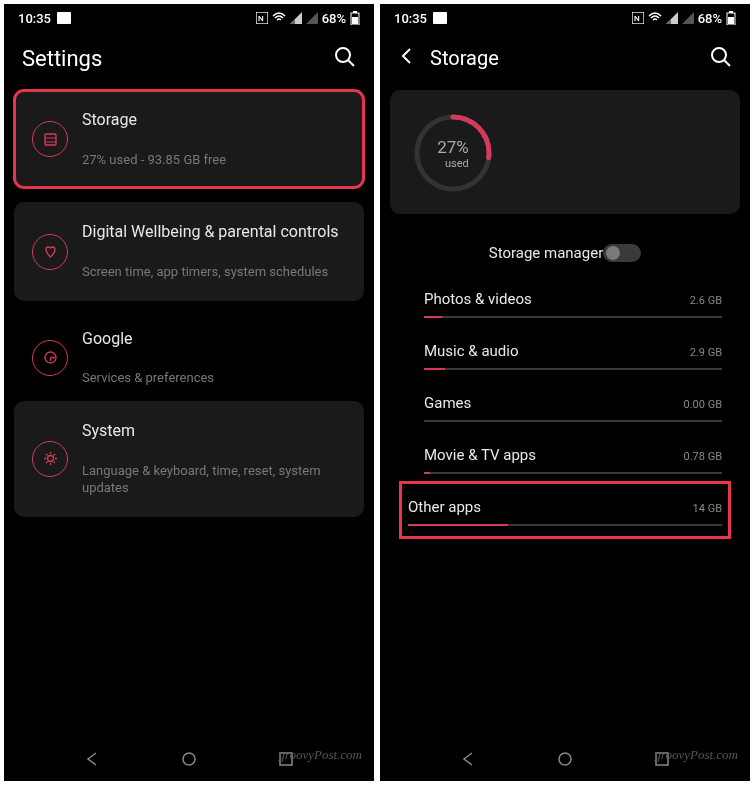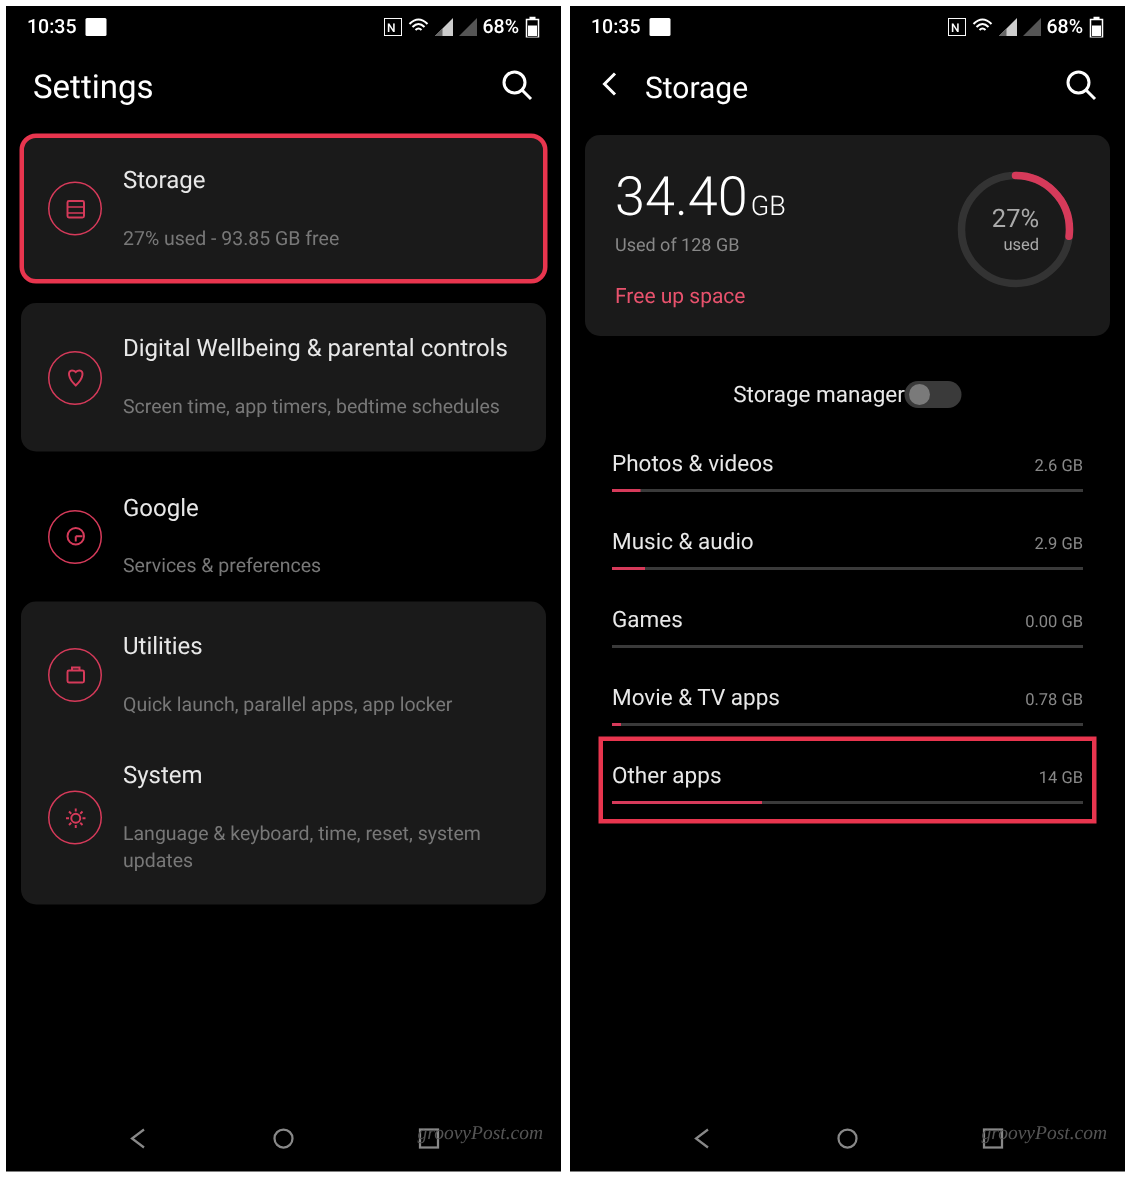--- a/index.html
+++ b/index.html
@@ -31,21 +31,21 @@
   .free-up { color: #e8526d; font-size: 14px; margin-top: 20px; cursor: pointer; }
   .gauge { width: 86px; height: 86px; position: relative; }
   .gauge-txt { position: absolute; top: 50%; left: 50%; transform: translate(-50%, -50%); text-align: right; color: #aaa; }
   .gauge-pct { font-size: 17px; }
   .gauge-lbl { font-size: 11px; }
   .list-area { padding: 0 18px; }
   .sm-row { display: flex; align-items: center; justify-content: center; padding: 16px 0 14px; cursor: pointer; }
   .sm-title { color: #e8e8e8; font-size: 15px; }
   .toggle { width: 38px; height: 18px; background: #3a3a3a; border-radius: 10px; position: relative; cursor: pointer; }
   .toggle::after { content: ""; position: absolute; width: 14px; height: 14px; background: #7a7a7a; border-radius: 50%; top: 2px; left: 3px; }
-  .cat { padding: 14px 0 10px; cursor: pointer; }
+  .cat { padding: 14px 0 10px; cursor: pointer; margin-left: 16px; }
   .cat-head { display: flex; justify-content: space-between; align-items: baseline; margin-bottom: 8px; }
   .cat-name { color: #e8e8e8; font-size: 15px; }
   .cat-size { color: #888; font-size: 11px; }
   .bar { height: 2px; background: #3a3a3a; position: relative; }
   .bar-fill { position: absolute; left: 0; top: 0; height: 100%; background: #d63a5a; }
   .cat.hl { outline: 3px solid #e8354e; padding: 14px 6px 10px; margin: 0 -6px; }
   .navbar { height: 40px; display: flex; align-items: center; justify-content: space-around; padding: 0 40px; }
   .nav-btn { color: #666; cursor: pointer; }
   .watermark { position: absolute; bottom: 18px; right: 12px; color: #555; font-style: italic; font-size: 13px; font-family: Georgia, serif; pointer-events: none; }
   .pic-icn { width: 14px; height: 12px; background: #fff; border-radius: 1px; display: inline-block; }
@@ -113,51 +113,39 @@
       </div>
       <div class="card">
         <div class="row">
       <div class="row-icon">
             <svg viewBox="0 0 15 15">
               <path d="M7.5 13 C2 8 2 3 5 3 C6.5 3 7.5 4 7.5 4 C7.5 4 8.5 3 10 3 C13 3 13 8 7.5 13 Z" stroke="#d63a5a" fill="none" stroke-width="1.3"></path>
             </svg>
           </div>
       <div class="row-text">
         <div class="row-title">Digital Wellbeing &amp; parental controls</div>
-        <div class="row-sub">Screen time, app timers, bedtime schedules</div>
+        <div class="row-sub">Screen time, app timers, system schedules</div>
       </div>
         </div>
       </div>
       <div>
         <div class="row">
       <div class="row-icon">
             <svg viewBox="0 0 15 15">
               <circle cx="7.5" cy="7.5" r="5.5" stroke="#d63a5a" fill="none" stroke-width="1.3"></circle>
               <path d="M7.5 7.5 L12 7.5 M7.5 7.5 L7.5 11" stroke="#d63a5a" stroke-width="1.3"></path>
             </svg>
           </div>
       <div class="row-text">
         <div class="row-title">Google</div>
         <div class="row-sub">Services &amp; preferences</div>
       </div>
         </div>
       </div>
       <div class="card">
-        <div class="row">
-      <div class="row-icon">
-            <svg viewBox="0 0 15 15">
-              <rect x="2" y="4" width="11" height="8" rx="1" stroke="#d63a5a" fill="none" stroke-width="1.3"></rect>
-              <path d="M5 4 L5 2 L10 2 L10 4" stroke="#d63a5a" fill="none" stroke-width="1.3"></path>
-            </svg>
-          </div>
-      <div class="row-text">
-        <div class="row-title">Utilities</div>
-        <div class="row-sub">Quick launch, parallel apps, app locker</div>
-      </div>
-        </div>
         <div class="row">
       <div class="row-icon">
             <svg viewBox="0 0 15 15">
               <circle cx="7.5" cy="7.5" r="3" stroke="#d63a5a" fill="none" stroke-width="1.3"></circle>
               <path d="M7.5 1 L7.5 3 M7.5 12 L7.5 14 M1 7.5 L3 7.5 M12 7.5 L14 7.5 M3 3 L4.5 4.5 M10.5 10.5 L12 12 M12 3 L10.5 4.5 M4.5 10.5 L3 12" stroke="#d63a5a" stroke-width="1.3"></path>
             </svg>
           </div>
       <div class="row-text">
         <div class="row-title">System</div>
         <div class="row-sub">Language &amp; keyboard, time, reset, system updates</div>
@@ -223,28 +211,20 @@
       <svg width="22" height="22">
           <circle cx="9" cy="9" r="7" stroke="#fff" stroke-width="2" fill="none"></circle>
           <line x1="14" y1="14" x2="20" y2="20" stroke="#fff" stroke-width="2"></line>
         </svg>
     </span>
   </div>
 
   <div class="content">
     <div class="storage-summary">
       <div class="storage-main">
-        <div>
-          <div class="storage-amt">
-            <span class="storage-num">34.40</span>
-            <span class="storage-unit">GB</span>
-          </div>
-          <div class="storage-sub">Used of 128 GB</div>
-          <div class="free-up">Free up space</div>
-        </div>
         <div class="gauge">
           <svg width="86" height="86" viewBox="0 0 86 86">
             <circle cx="43" cy="43" r="36" stroke="#333" stroke-width="5" fill="none"></circle>
             <circle id="gauge-arc" cx="43" cy="43" r="36" stroke="#d63a5a" stroke-width="5" fill="none" stroke-linecap="round" transform="rotate(-90 43 43)" stroke-dasharray="226.1946710584651" stroke-dashoffset="165.12210987267952"></circle>
           </svg>
           <div class="gauge-txt">
             <div class="gauge-pct">27%</div>
             <div class="gauge-lbl">used</div>
           </div>
         </div>

